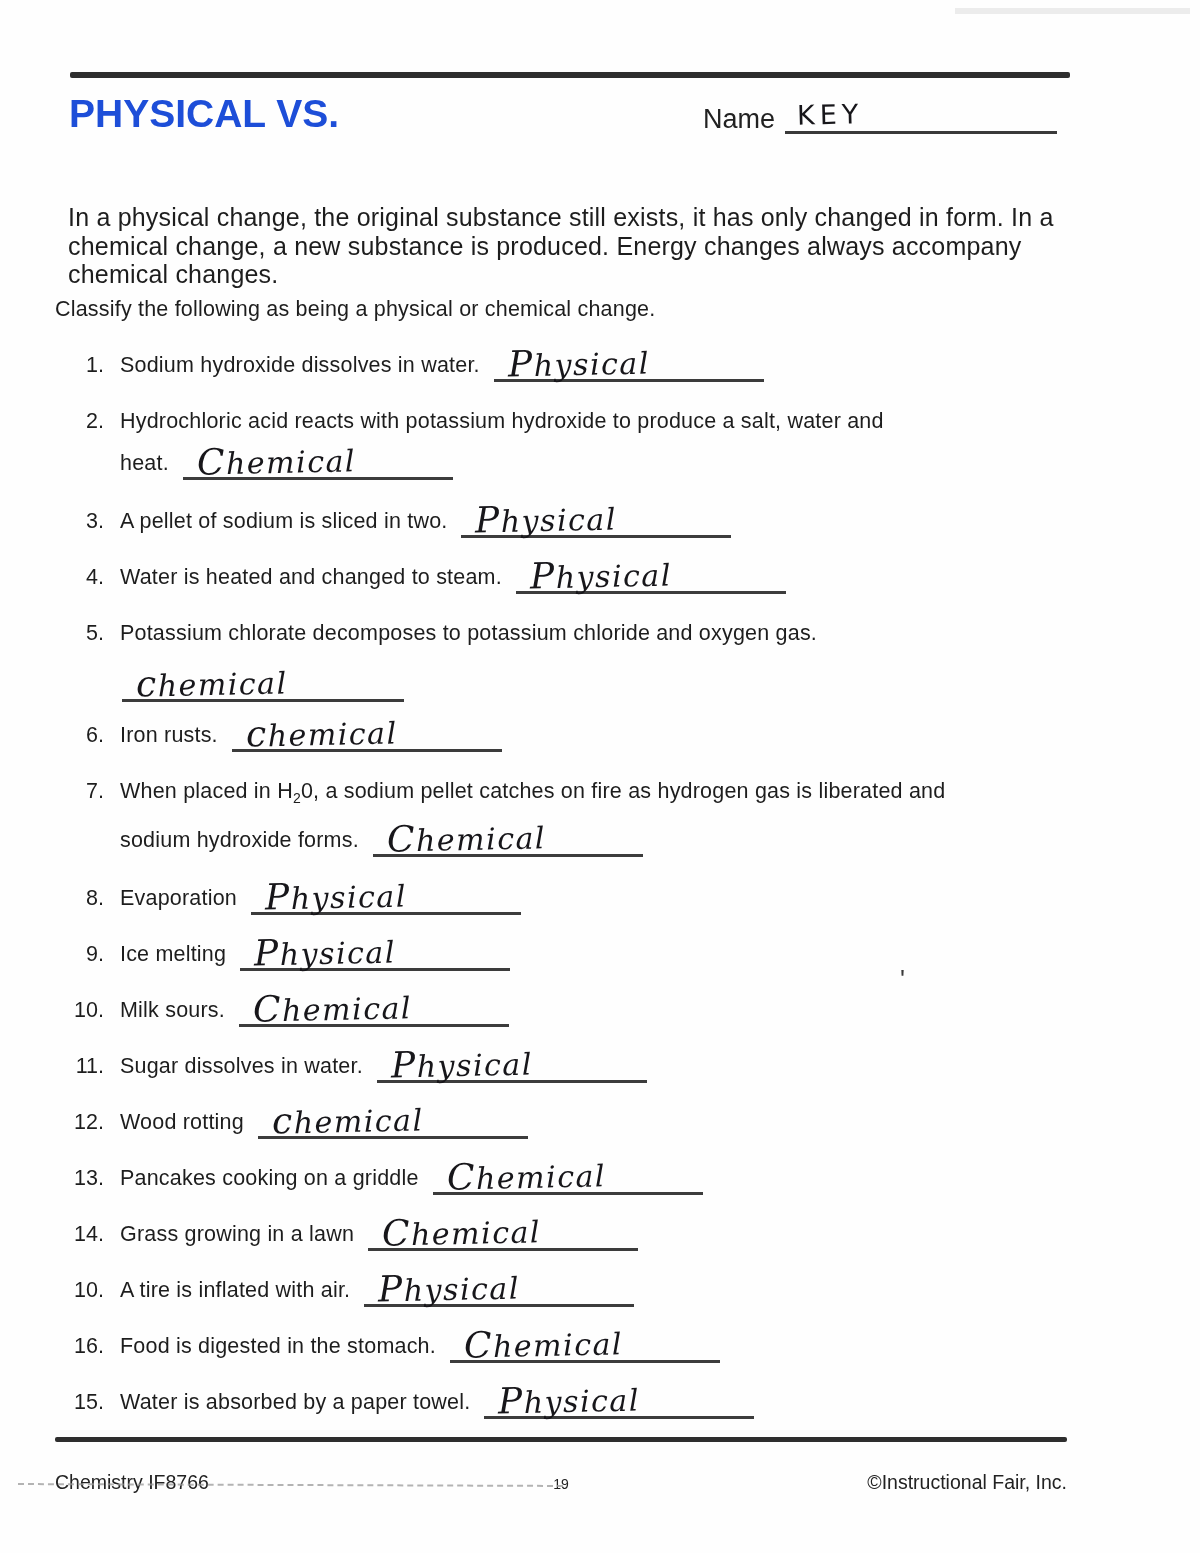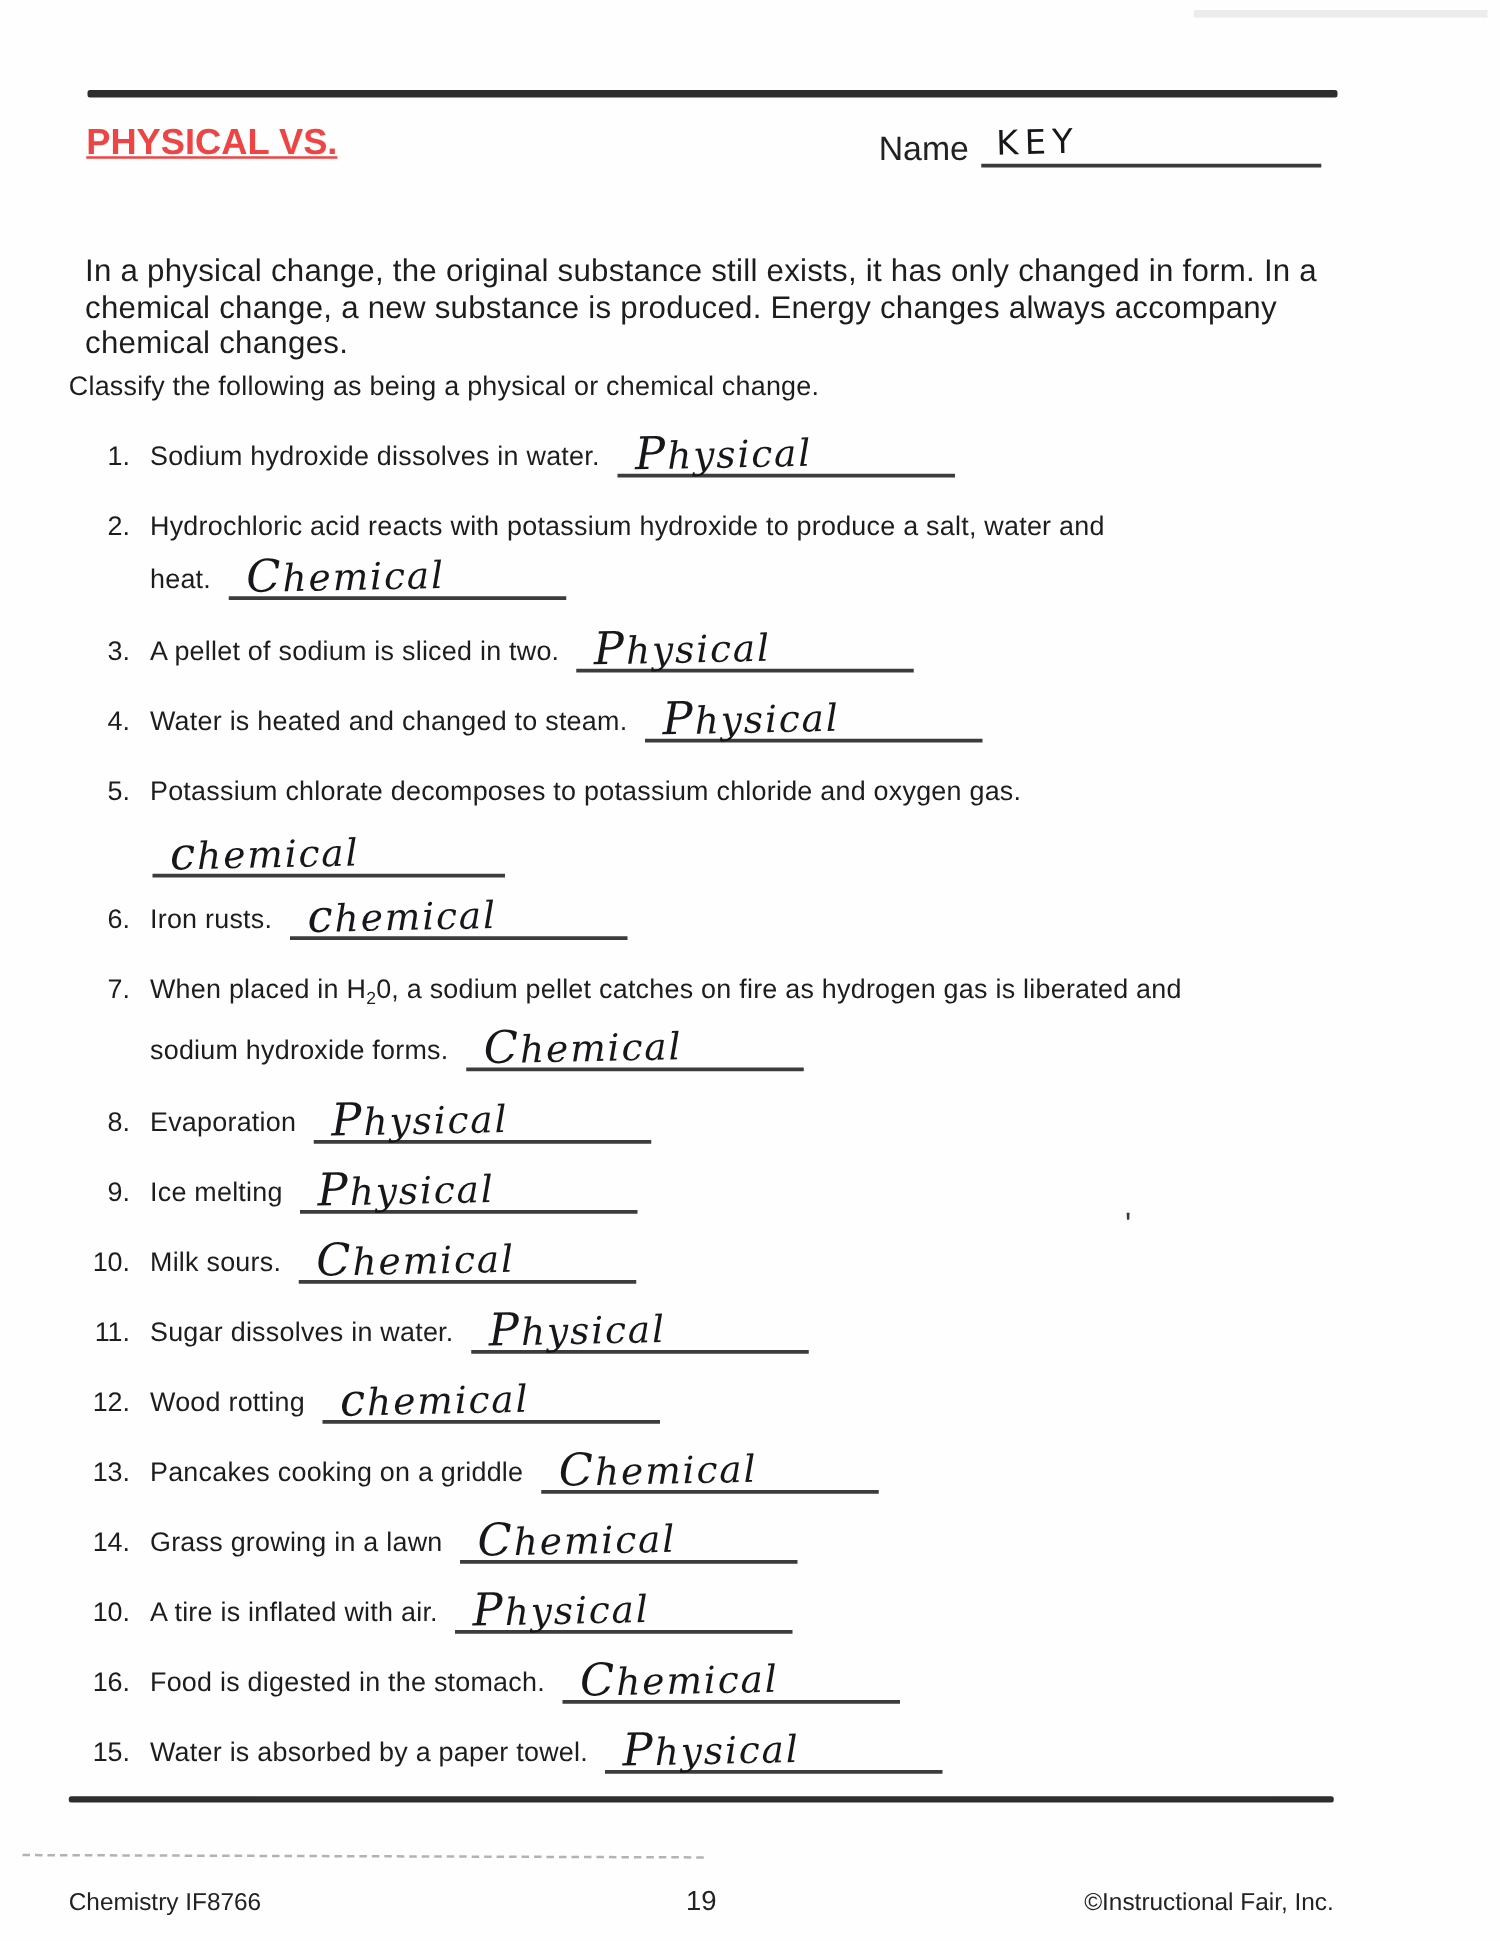--- a/index.html
+++ b/index.html
@@ -17,22 +17,22 @@
     position: absolute; left: 955px; top: 8px; width: 235px; height: 6px;
     background: #ececec;
   }
   .top-rule {
     position: absolute; left: 70px; top: 72px; width: 1000px; height: 6px;
     background: #2e2e2e; border-radius: 2px;
   }
 
   .title {
     position: absolute; left: 69px; top: 90px; margin: 0;
-    font-size: 29px; font-weight: bold; color: #ef4444;
-    line-height: 48px; letter-spacing: 0px; text-decoration: underline;
+    font-size: 39px; font-weight: bold; color: #1d4ed8;
+    line-height: 48px; letter-spacing: 0px;
   }
 
   .name-block { position: absolute; left: 703px; top: 104px; font-size: 27px; color: #222; white-space: nowrap; }
   .name-line {
     display: inline-block; position: relative; width: 272px; height: 4px;
     border-bottom: 3px solid #3a3a3a; margin-left: 10px; vertical-align: -6px;
   }
   .name-hw {
     position: absolute; left: 12px; bottom: 1px;
     font-family: "DejaVu Sans", sans-serif; font-size: 27px; font-weight: 500;
@@ -71,25 +71,25 @@
   }
   .hw-answer::first-letter { font-size: 36px; }
 
   .speck { position: absolute; left: 900px; top: 964px; font-size: 26px; color: #3a3a3a; }
 
   .footer-rule {
     position: absolute; left: 55px; top: 1437px; width: 1012px; height: 5px;
     background: #2e2e2e; border-radius: 2px;
   }
   .footer-row {
-    position: absolute; left: 55px; top: 1489px; width: 1012px;
+    position: absolute; left: 55px; top: 1449px; width: 1012px;
     display: flex; align-items: baseline; font-size: 19.5px; color: #222;
   }
   .footer-left  { flex: 1; text-align: left; }
-  .footer-page  { flex: 0; text-align: center; font-size: 22px; }
+  .footer-page  { flex: 0; text-align: center; font-size: 14px; }
   .footer-right { flex: 1; text-align: right; margin-top: 22px; }
 
   .artifact-bottom {
     position: absolute; left: 18px; top: 1484px; width: 545px; height: 0;
     border-top: 2px dashed #9b9b9b; opacity: 0.75; transform: rotate(0.2deg);
   }
 </style>
 </head>
 <body>
 

